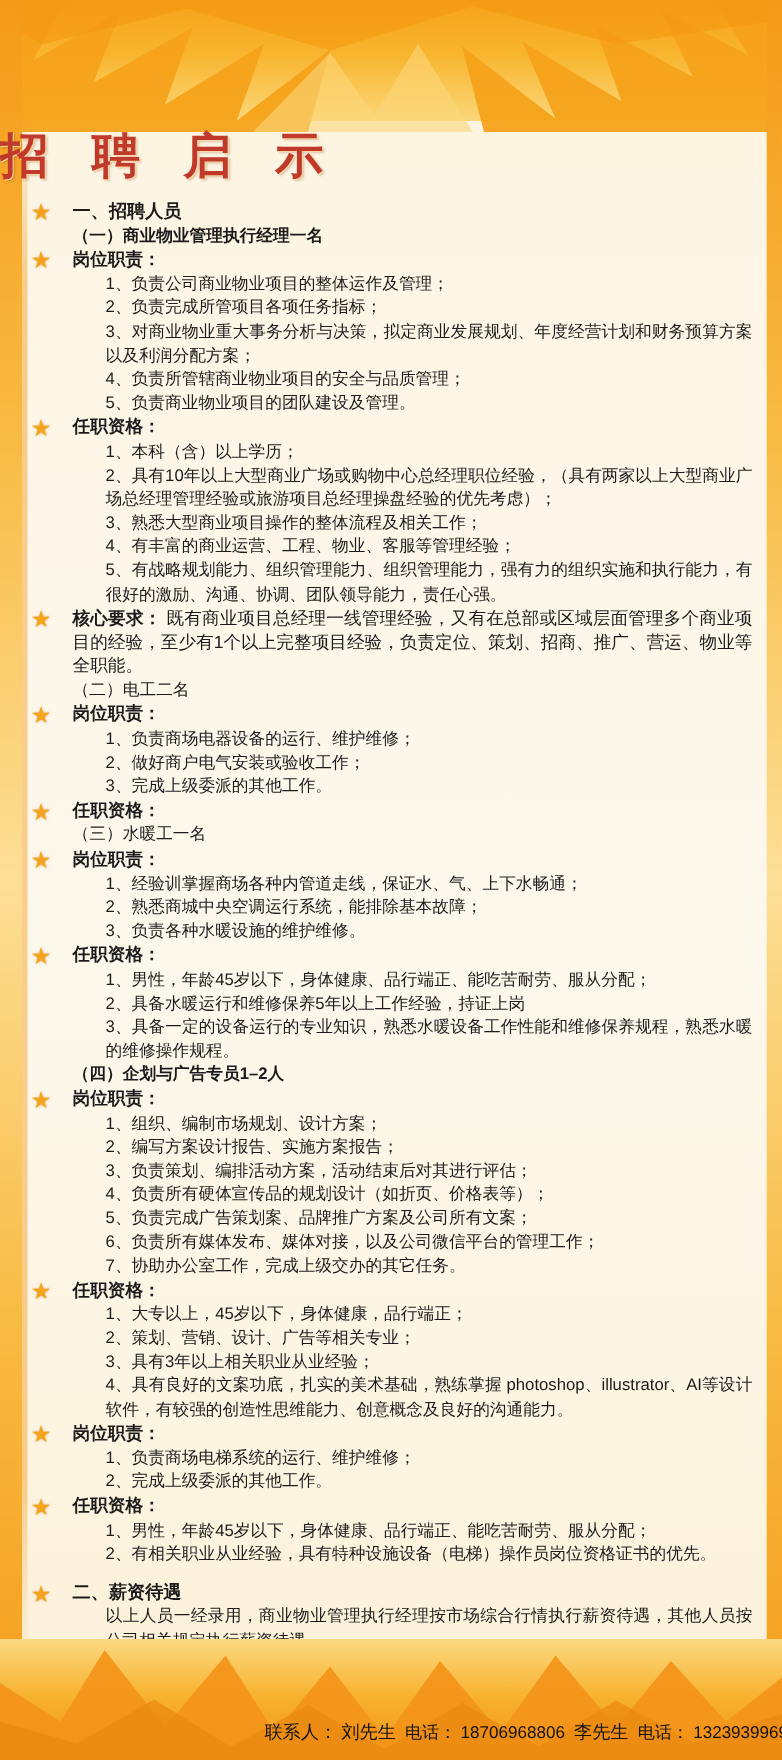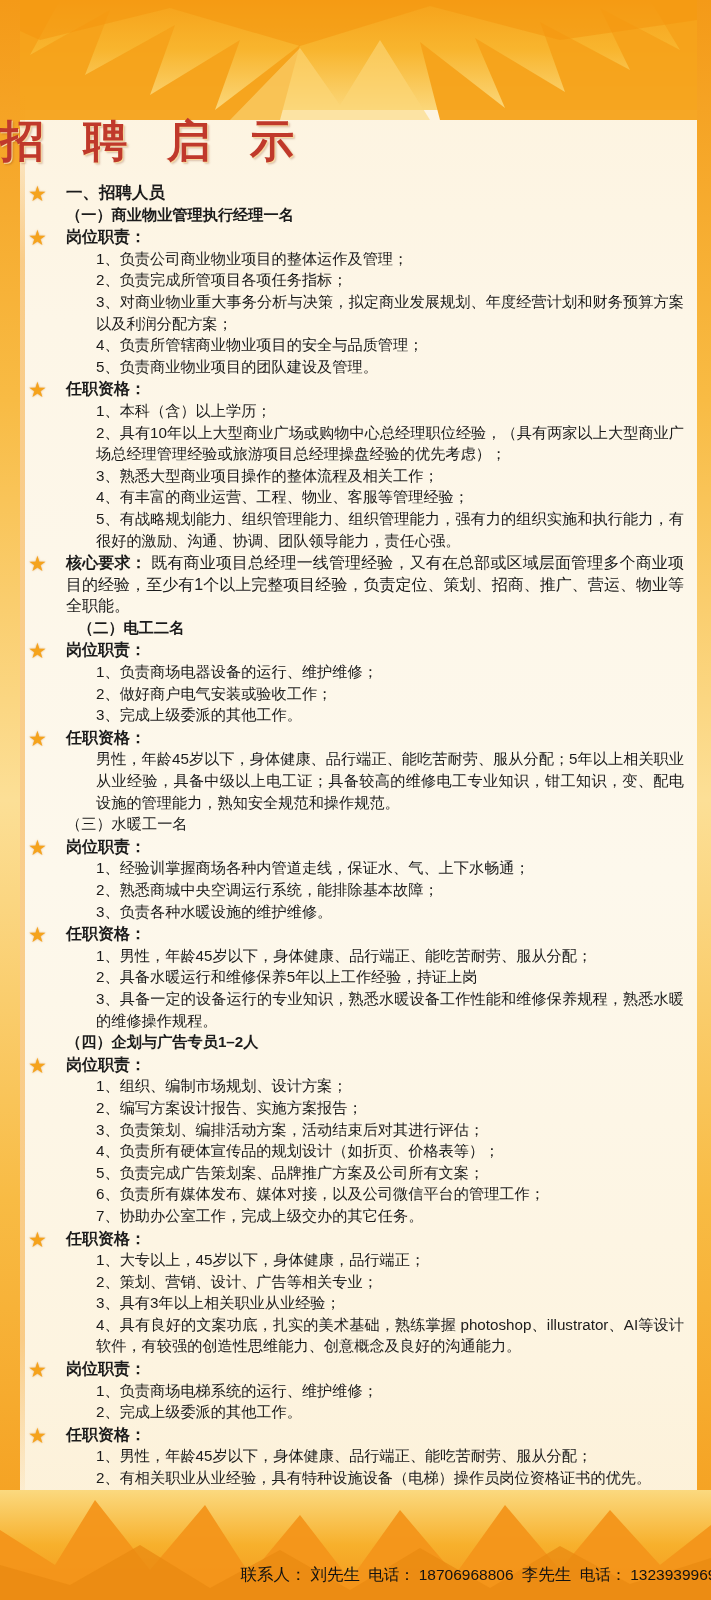--- a/index.html
+++ b/index.html
@@ -124,27 +124,26 @@
       <div class="row p">3、对商业物业重大事务分析与决策，拟定商业发展规划、年度经营计划和财务预算方案以及利润分配方案；</div>
       <div class="row p">4、负责所管辖商业物业项目的安全与品质管理；</div>
       <div class="row p">5、负责商业物业项目的团队建设及管理。</div>
       <div class="row h-sub blk"><span class="star">★</span><span>任职资格：</span></div>
       <div class="row p">1、本科（含）以上学历；</div>
       <div class="row p">2、具有10年以上大型商业广场或购物中心总经理职位经验，（具有两家以上大型商业广场总经理管理经验或旅游项目总经理操盘经验的优先考虑）；</div>
       <div class="row p">3、熟悉大型商业项目操作的整体流程及相关工作；</div>
       <div class="row p">4、有丰富的商业运营、工程、物业、客服等管理经验；</div>
       <div class="row p">5、有战略规划能力、组织管理能力、组织管理能力，强有力的组织实施和执行能力，有很好的激励、沟通、协调、团队领导能力，责任心强。</div>
       <div class="row h-sub blk" style="text-align: justify;"><span class="star">★</span><span>核心要求：</span><span style="font-weight: normal;"> 既有商业项目总经理一线管理经验，又有在总部或区域层面管理多个商业项目的经验，至少有1个以上完整项目经验，负责定位、策划、招商、推广、营运、物业等全职能。</span></div>
-      <div class="row p hang"><span style="font-weight: bold; margin-left: 12px;">（二）电工二名</span></div>
+      <div class="row p hang"><span style="font-weight: normal;">（二）电工二名</span></div>
       <div class="row h-sub blk"><span class="star">★</span><span>岗位职责：</span></div>
       <div class="row p">1、负责商场电器设备的运行、维护维修；</div>
       <div class="row p">2、做好商户电气安装或验收工作；</div>
       <div class="row p">3、完成上级委派的其他工作。</div>
       <div class="row h-sub blk"><span class="star">★</span><span>任职资格：</span></div>
-      <div class="row p">男性，年龄45岁以下，身体健康、品行端正、能吃苦耐劳、服从分配；5年以上相关职业从业经验，具备中级以上电工证；具备较高的维修电工专业知识，钳工知识，变、配电设施的管理能力，熟知安全规范和操作规范。</div>
       <div class="row p hang"><span style="font-weight: normal;">（三）水暖工一名</span></div>
       <div class="row h-sub blk"><span class="star">★</span><span>岗位职责：</span></div>
       <div class="row p">1、经验训掌握商场各种内管道走线，保证水、气、上下水畅通；</div>
       <div class="row p">2、熟悉商城中央空调运行系统，能排除基本故障；</div>
       <div class="row p">3、负责各种水暖设施的维护维修。</div>
       <div class="row h-sub blk"><span class="star">★</span><span>任职资格：</span></div>
       <div class="row p">1、男性，年龄45岁以下，身体健康、品行端正、能吃苦耐劳、服从分配；</div>
       <div class="row p">2、具备水暖运行和维修保养5年以上工作经验，持证上岗</div>
       <div class="row p">3、具备一定的设备运行的专业知识，熟悉水暖设备工作性能和维修保养规程，熟悉水暖的维修操作规程。</div>
       <div class="row p hang"><span style="font-weight: bold; margin-top: 26px;">（四）企划与广告专员1–2人</span></div>

